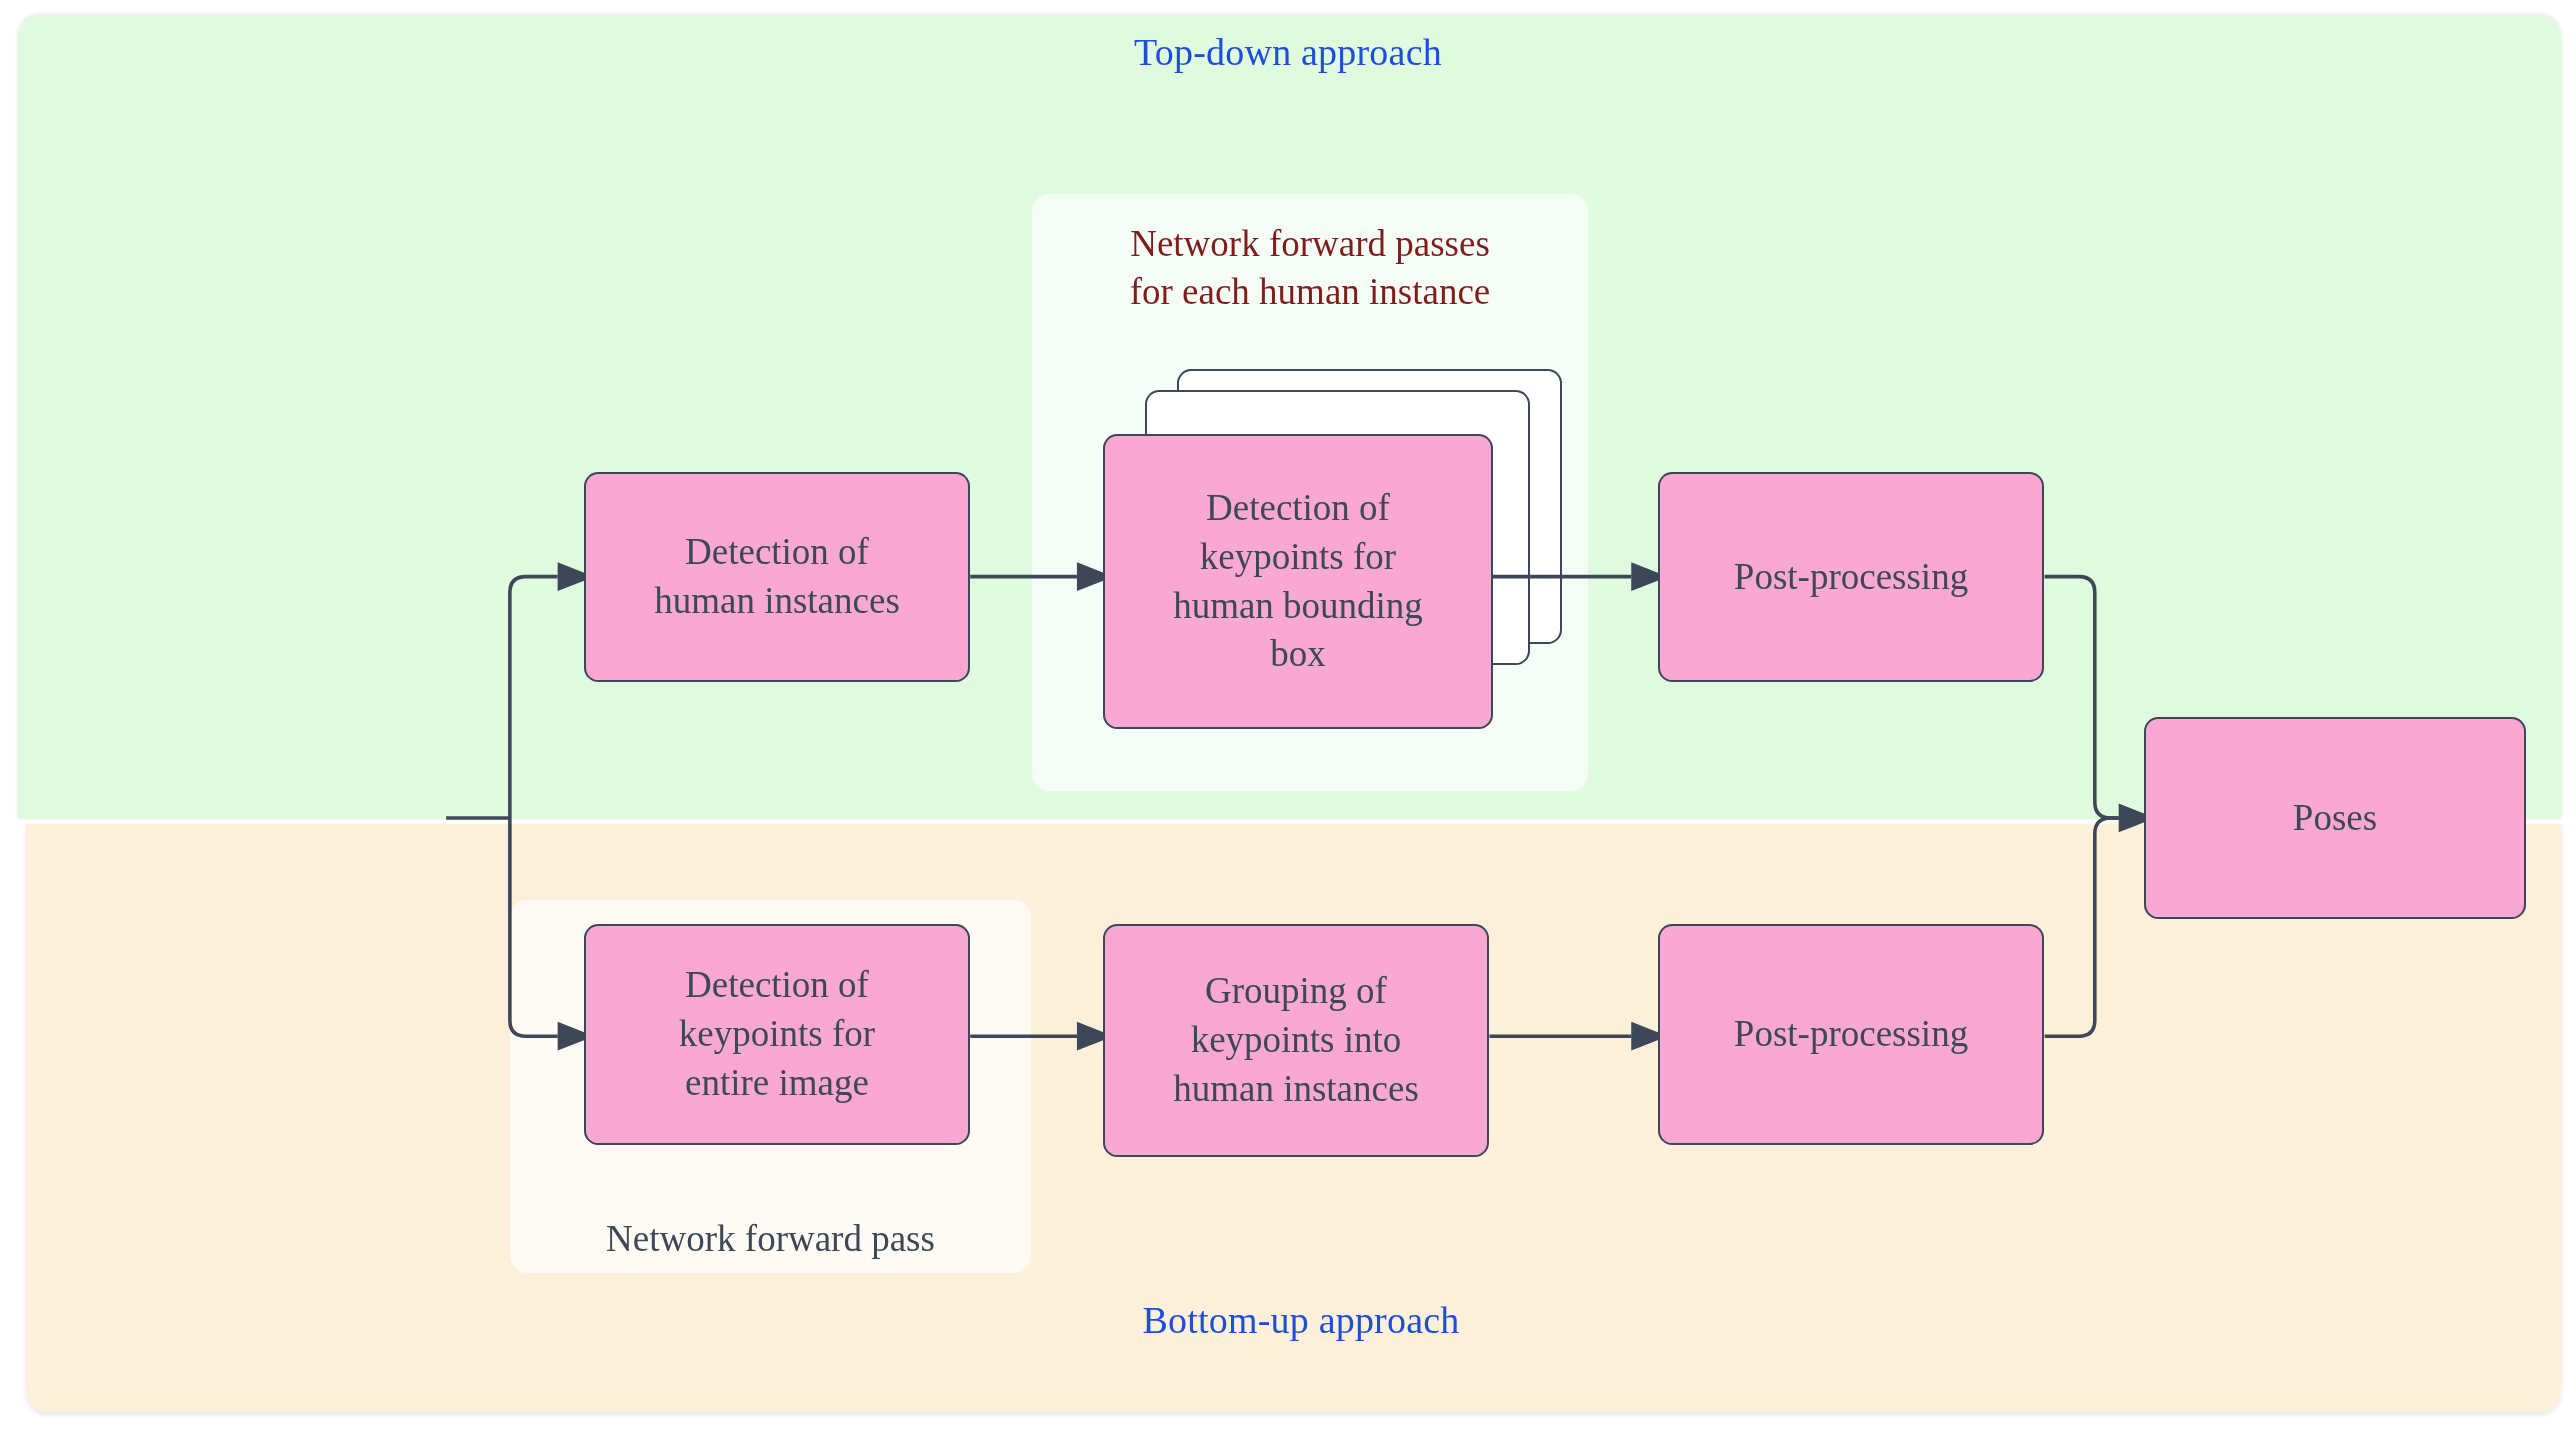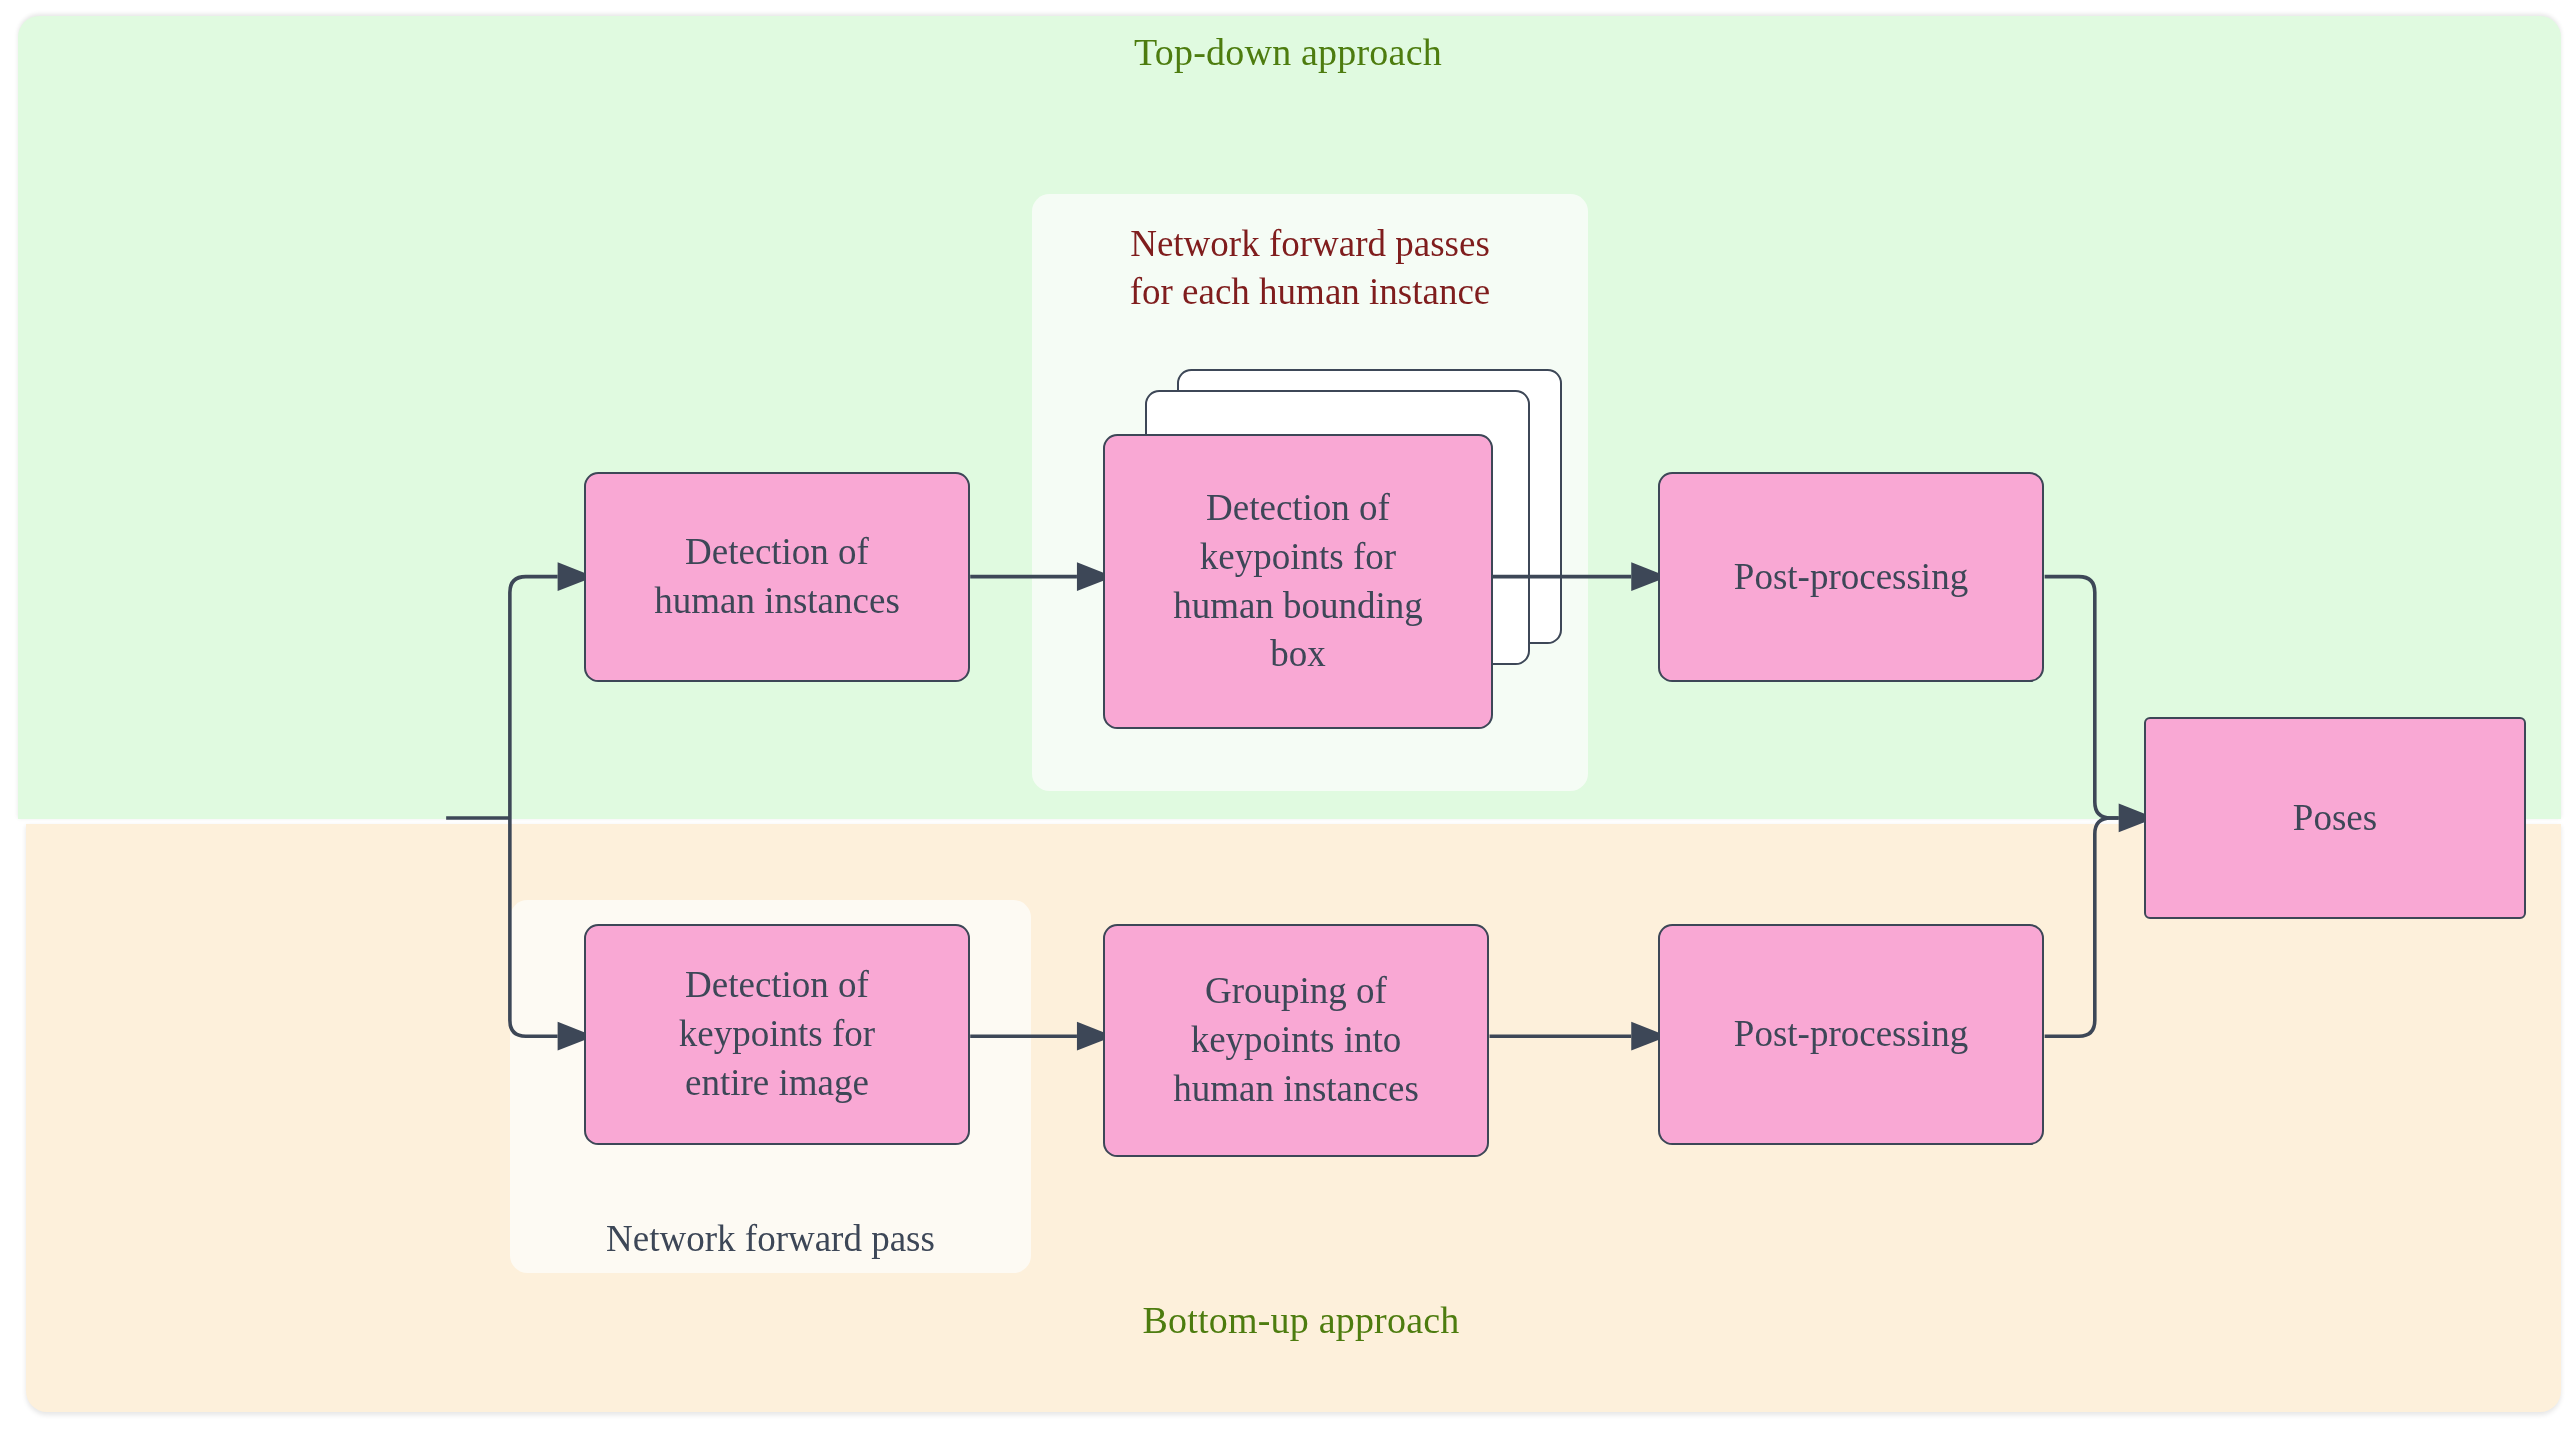--- a/index.html
+++ b/index.html
@@ -38,21 +38,21 @@
     background: #fdf0db;
     border-radius: 0 0 21px 21px;
     box-shadow: 0 2.4px 4.8px rgba(0,0,0,0.10);
   }
 
   .band-title {
     position: absolute;
     width: 100%;
     text-align: center;
     font-size: 38px;
-    color: #4d7c0f;
+    color: #1d4ed8;
     letter-spacing: 0.2px;
   }
   #band-top-title { top: 30px; }
   #band-bottom-title { top: 1298px; padding-left: 13px; }
 
   
   #group-topdown-net {
     position: absolute;
     left: 1032px;
     top: 194px;
@@ -109,21 +109,21 @@
   .node.ghost { background: #ffffff; }
 
   #node-input       { left: 59px;   top: 718px;  width: 387px;  height: 199px; }
   #node-det-human   { left: 584px;  top: 472px;  width: 386px;  height: 210px; }
 
   #node-kp-bbox-3   { left: 1177px; top: 369px;  width: 385px;  height: 275px; }
   #node-kp-bbox-2   { left: 1145px; top: 390px;  width: 385px;  height: 275px; }
   #node-kp-bbox-1   { left: 1103px; top: 434px;  width: 390px;  height: 295px; }
 
   #node-post-top    { left: 1658px; top: 472px;  width: 386px;  height: 210px; }
-  #node-poses       { left: 2144px; top: 717px;  width: 382px;  height: 202px; border-radius: 6px; }
+  #node-poses       { left: 2144px; top: 717px;  width: 382px;  height: 202px; }
 
   #node-det-kp-img  { left: 584px;  top: 924px; width: 386px;  height: 221px; }
   #node-grouping    { left: 1103px; top: 924px; width: 386px;  height: 233px; text-align: center; }
   #node-post-bot    { left: 1658px; top: 924px; width: 386px;  height: 221px; }
 
   
   #edges {
     position: absolute;
     left: 0;
     top: 0;

